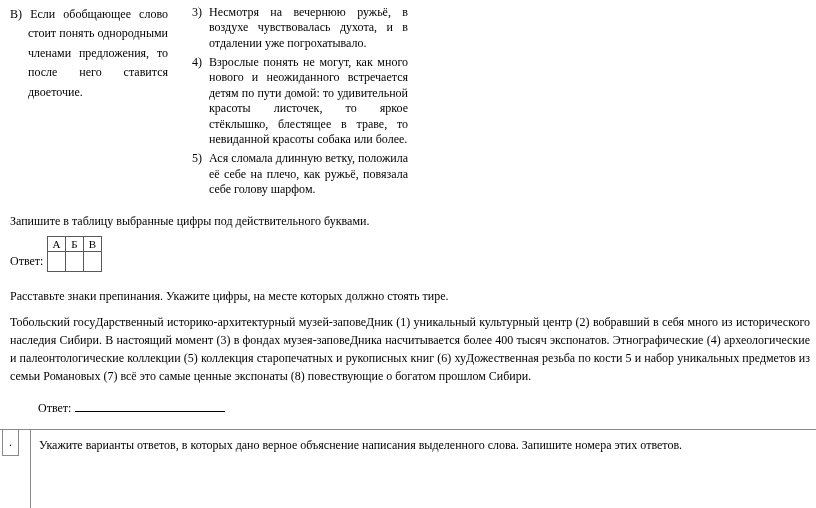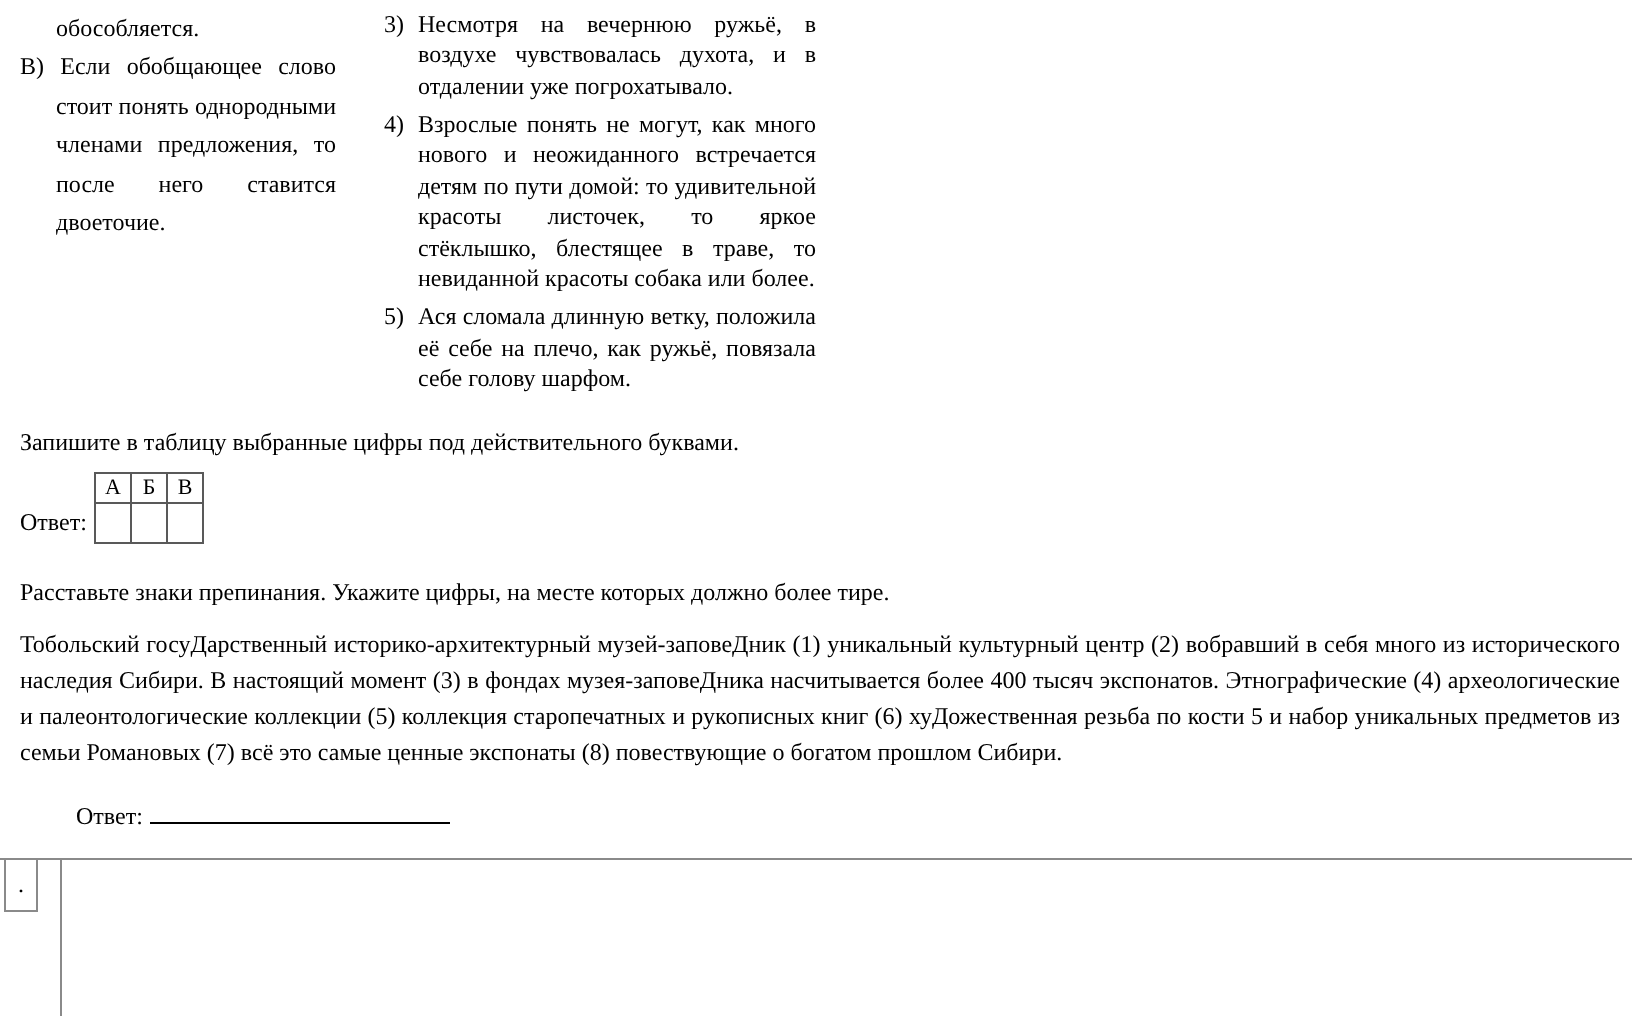--- a/index.html
+++ b/index.html
@@ -57,21 +57,20 @@
   .opt-num { display: inline-block; width: 19px; text-indent: 0; }
   .opt-word { margin-right: 4px; }
 </style>
 </head>
 <body>
 
 <div class="page">
 
   <section class="two-col">
     <div class="col-left">
-      <div class="cont-line">обособляется.</div>
       <div class="option-v">В) Если обобщающее слово стоит понять однородными членами предложения, то после него ставится двоеточие.</div>
     </div>
     <div class="col-right">
       <div class="num-item">
         <span class="num">3)</span>
         <span class="txt">Несмотря на вечернюю ружьё, в воздухе чувствовалась духота, и в отдалении уже погрохатывало.</span>
       </div>
       <div class="num-item">
         <span class="num">4)</span>
         <span class="txt">Взрослые понять не могут, как много нового и неожиданного встречается детям по пути домой: то удивительной красоты листочек, то яркое стёклышко, блестящее в траве, то невиданной красоты собака или более.</span>
@@ -96,28 +95,29 @@
       </tr>
       <tr class="fill">
         <td></td>
         <td></td>
         <td></td>
       </tr>
     </tbody>
       </table>
   </div>
 
-  <p class="instruction2">Расставьте знаки препинания. Укажите цифры, на месте которых должно более тире.</p>
+  <p class="instruction2">Расставьте знаки препинания. Укажите цифры, на месте которых должно стоять тире.</p>
   <p class="main-par">Тобольский госуДарственный историко-архитектурный музей-заповеДник (1) уникальный культурный центр (2) вобравший в себя много из исторического наследия Сибири. В настоящий момент (3) в фондах музея-заповеДника насчитывается более 400 тысяч экспонатов. Этнографические (4) археологические и палеонтологические коллекции (5) коллекция старопечатных и рукописных книг (6) хуДожественная резьба по кости 5 и набор уникальных предметов из семьи Романовых (7) всё это самые ценные экспонаты (8) повествующие о богатом прошлом Сибири.</p>
 
   <div class="answer-line">
     <span>Ответ:</span><span class="blank"></span>
   </div>
 
   <section class="boxed">
     <div class="numcell">.</div>
     <div class="qcell">
+      <p class="q-instruction">Укажите варианты ответов, в которых дано верное объяснение написания выделенного слова. Запишите номера этих ответов.</p>
 
 
     </div>
   </section>
 
 </div>
 
 </body></html>

